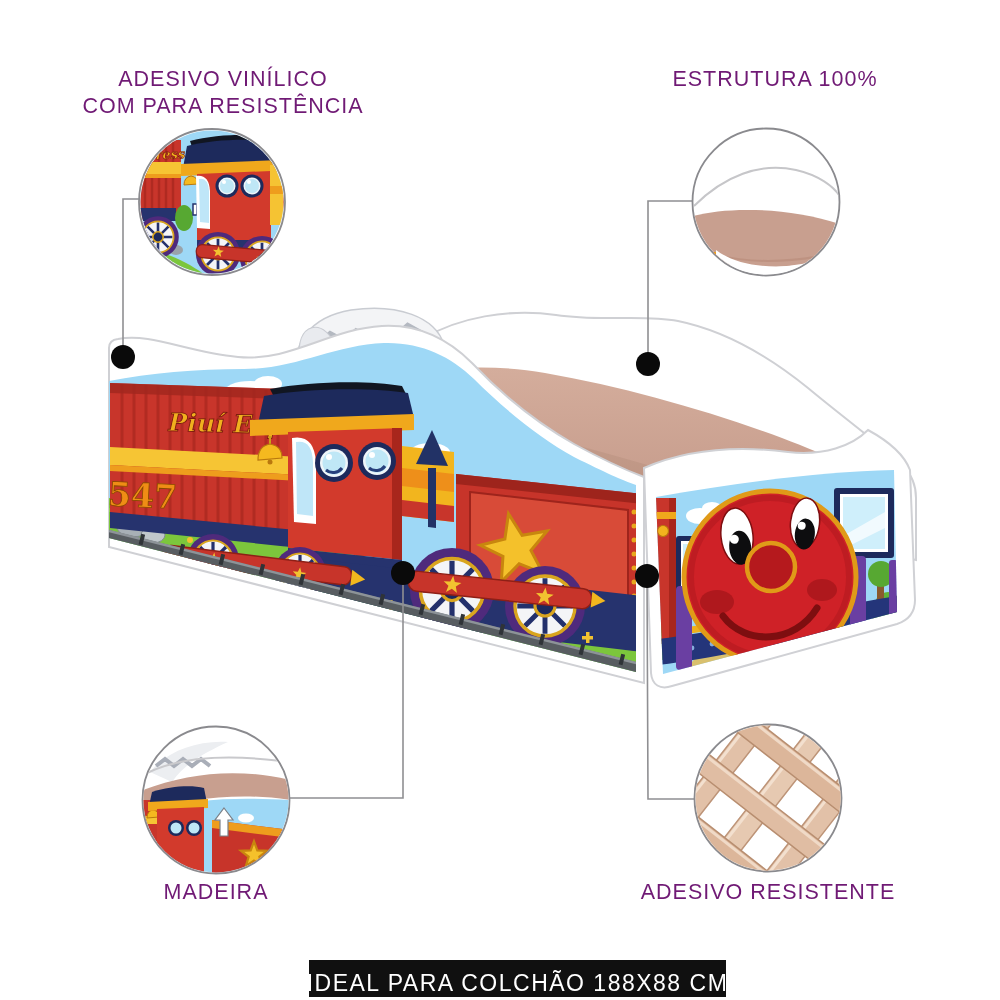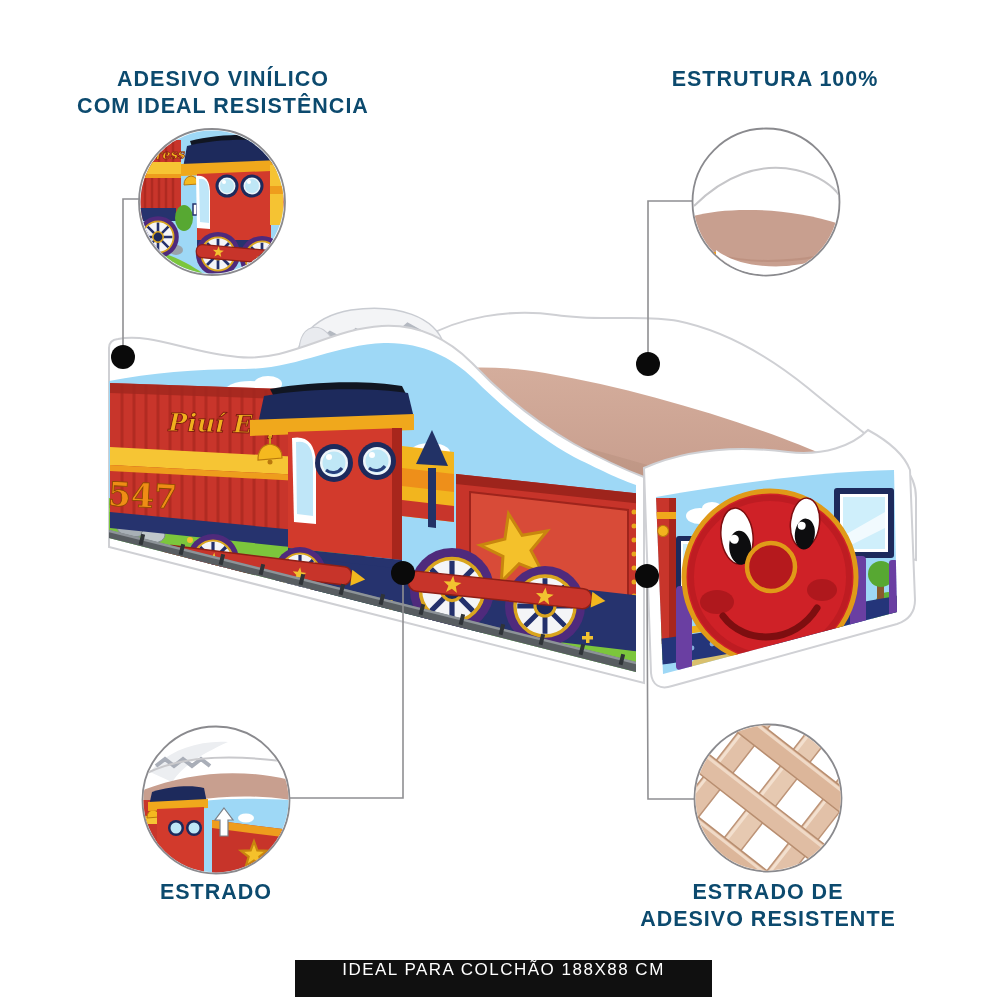--- a/index.html
+++ b/index.html
@@ -1,24 +1,24 @@
 <!DOCTYPE html>
 <html><head>
 <meta charset="utf-8">
 <style>
   html,body{margin:0;padding:0;background:#ffffff;}
   #stage{position:relative;width:1000px;height:1000px;background:#ffffff;overflow:hidden;
          font-family:"Liberation Sans", sans-serif;}
   #bed-svg{position:absolute;left:0;top:0;}
-  .callout-label{position:absolute;text-align:center;color:#0c4a6e;
-    font-size:21.5px;line-height:27px;letter-spacing:1px;font-weight:700;}
+  .callout-label{position:absolute;text-align:center;color:#701a75;
+    font-size:21.5px;line-height:27px;letter-spacing:1px;font-weight:400;}
   .callout-label span{display:block;white-space:nowrap;}
-  #size-banner{position:absolute;left:295px;top:960px;width:417px;height:37px;
-    display:flex;align-items:flex-start;justify-content:center;
-    color:#ffffff;font-size:17px;letter-spacing:1.5px;font-weight:400;white-space:nowrap;}
+  #size-banner{position:absolute;left:309px;top:960px;width:417px;height:37px;
+    display:flex;align-items:flex-end;justify-content:center;
+    color:#ffffff;font-size:23px;letter-spacing:1.5px;font-weight:400;white-space:nowrap;}
 </style>
 </head>
 <body>
 
 <div id="stage">
 
 <svg id="bed-svg" width="1000" height="1000" viewBox="0 0 1000 1000">
   <defs>
     <linearGradient id="matGrad" x1="0" y1="0" x2="0" y2="1">
       <stop offset="0" stop-color="#d4ad9c"></stop>
@@ -470,30 +470,29 @@
         <line x1="650" y1="747" x2="890" y2="747" stroke="#f0dac7" stroke-width="3"></line>
         <line x1="650" y1="803" x2="890" y2="803" stroke="#f0dac7" stroke-width="3"></line>
         <line x1="650" y1="859" x2="890" y2="859" stroke="#f0dac7" stroke-width="3"></line>
       </g>
     </g>
   </g>
 </svg>
 
 <div class="callout-label" style="left:40px;top:66px;width:366px;">
   <span>ADESIVO VINÍLICO</span>
-  <span>COM IDEAL RESISTÊNCIA</span>
+  <span>COM PARA RESISTÊNCIA</span>
 </div>
 <div class="callout-label" style="left:592px;top:66px;width:366px;">
   <span>ESTRUTURA 100%</span>
 </div>
 <div class="callout-label" style="left:33px;top:879px;width:366px;">
-  <span>ESTRADO</span>
+  <span>MADEIRA</span>
 </div>
 <div class="callout-label" style="left:585px;top:879px;width:366px;">
-  <span>ESTRADO DE</span>
   <span>ADESIVO RESISTENTE</span>
 </div>
 
 <div id="size-banner" style="background: rgb(16, 16, 16); color: rgb(255, 255, 255);">
   <span>IDEAL PARA COLCHÃO 188X88 CM</span>
 </div>
 
 </div>
 
 </body></html>

